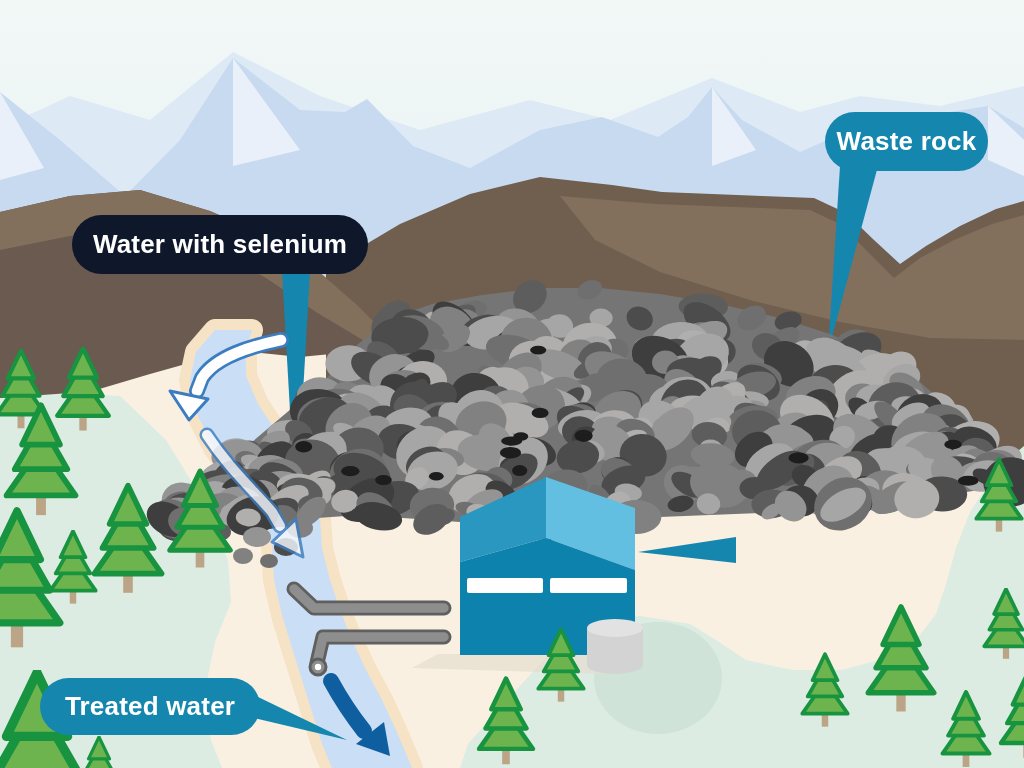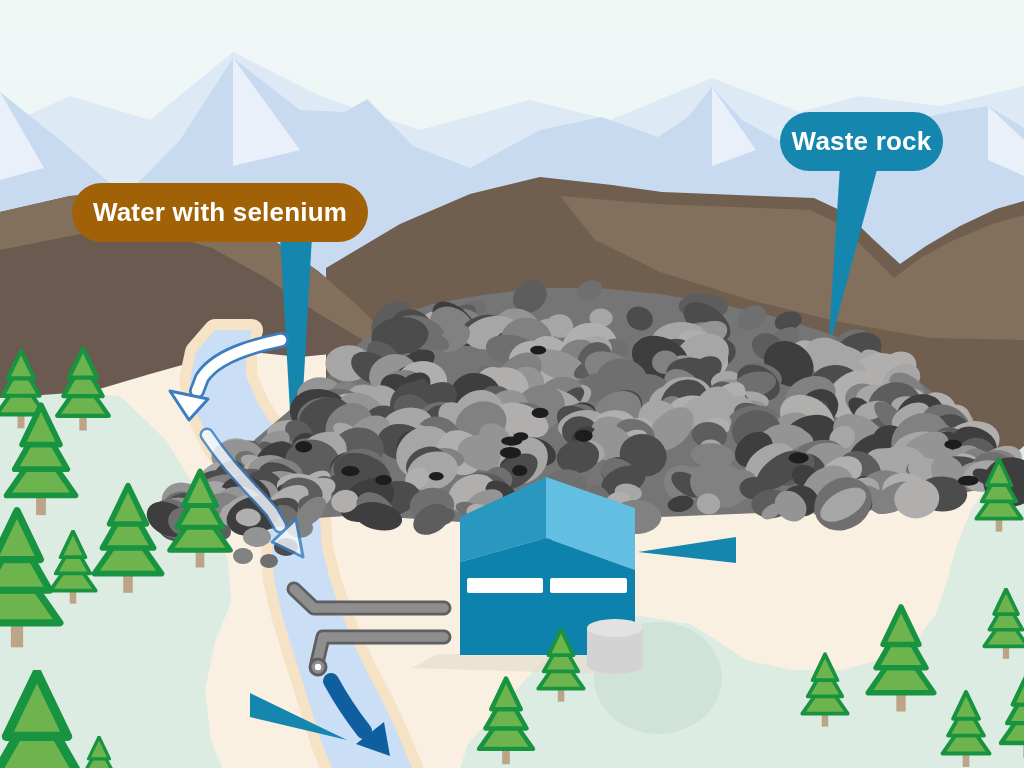--- a/index.html
+++ b/index.html
@@ -2,21 +2,21 @@
 <html><head>
 <meta charset="utf-8">
 <style>
   html,body{margin:0;padding:0;background:#fff;}
   .stage{position:relative;width:1024px;height:768px;overflow:hidden;font-family:"Liberation Sans",sans-serif;}
   .stage svg{position:absolute;left:0;top:0;}
   .pill{position:absolute;display:flex;align-items:center;justify-content:center;
         border-radius:30px;color:#fff;font-size:26px;font-weight:700;letter-spacing:.2px;
         white-space:nowrap;}
   .pill-selenium{left:72px;top:183px;width:296px;height:59px;}
-  .pill-waste{left:780px;top:112px;width:163px;height:59px;text-align:right;}
+  .pill-waste{left:825px;top:112px;width:163px;height:59px;text-align:right;}
   .pill-facility{left:728px;top:533px;width:222px;height:59px;}
   .pill-water{left:40px;top:678px;width:220px;height:57px;}
 </style>
 </head>
 <body>
 
 <div class="stage">
 <svg width="1024" height="768" viewBox="0 0 1024 768">
   <defs>
     <linearGradient id="sky" x1="0" y1="0" x2="0" y2="1">
@@ -578,19 +578,22 @@
     <use href="#tree" x="938" y="690" width="56" height="80"></use>
     <use href="#tree" x="980" y="588" width="52" height="73"></use>
     <use href="#tree" x="996" y="664" width="62" height="106"></use>
     <use href="#tree" x="972" y="456" width="54" height="80"></use>
   </g>
 
   <polygon points="736,537 736,563 638,552" fill="#1587ae"></polygon>
   <polygon points="250,693 250,717 347,740" fill="#1587ae"></polygon>
 </svg>
 
-<div class="pill pill-selenium" style="background: #a16207;">
+<div class="pill pill-selenium" style="background: #0f172a; margin-top: 32px;">
   <span style="color: rgb(255, 255, 255);">Water with selenium</span>
 </div>
 <div class="pill pill-waste" style="background: rgb(21, 135, 174);">
   <span style="color: rgb(255, 255, 255);">Waste rock</span>
 </div>
+<div class="pill pill-water" style="background: rgb(21, 135, 174);">
+  <span style="color: rgb(255, 255, 255);">Treated water</span>
 </div>
+</div>
 
 </body></html>

